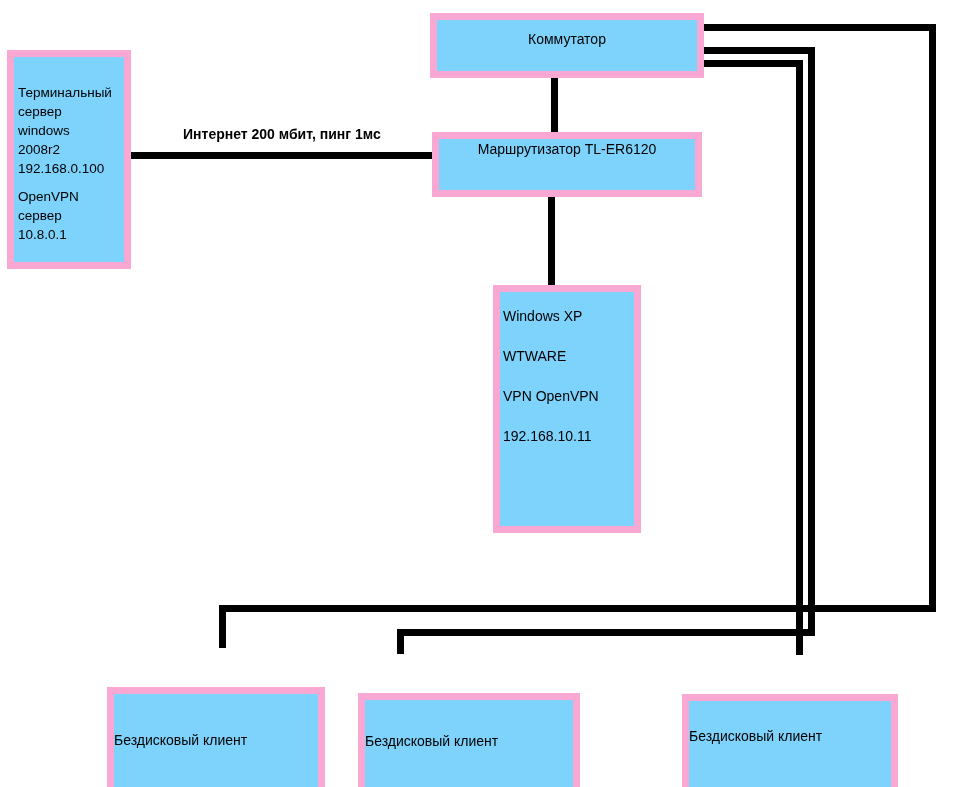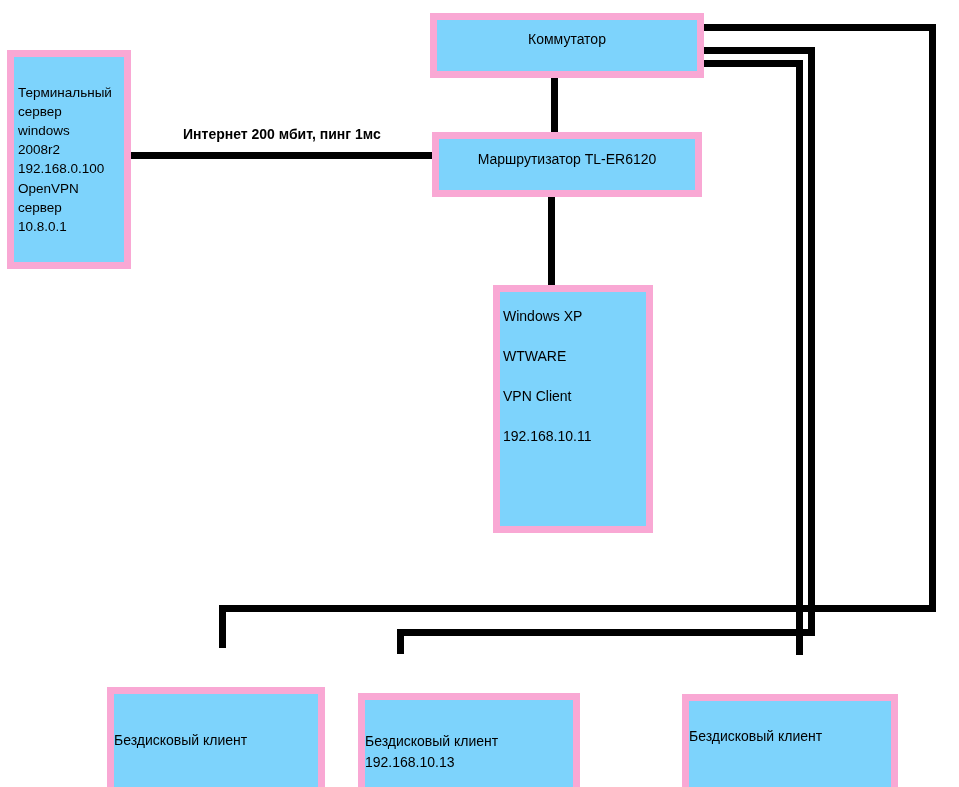--- a/index.html
+++ b/index.html
@@ -35,23 +35,23 @@
     position: absolute;
     font-size: 14px;
     font-weight: bold;
     white-space: nowrap;
     z-index: 2;
   }
 
   
   .node-switch   { left: 430px; top: 13px;  width: 274px; height: 65px;  text-align: center; padding-top: 11px; }
   .node-terminal { left: 7px;   top: 50px;  width: 124px; height: 219px; padding: 26px 11px 0 4px; line-height: 19px; font-size: 13.5px; }
-  .node-terminal .para2 { margin-top: 1px; }
-  .node-router   { left: 432px; top: 132px; width: 270px; height: 65px;  text-align: center; padding-top: 10px; line-height: 21px; }
-  .node-winxp    { left: 493px; top: 285px; width: 160px; height: 248px; padding: 14px 0 0 3px; }
+  .node-terminal .para2 { margin-top: 9px; }
+  .node-router   { left: 432px; top: 132px; width: 270px; height: 65px;  text-align: center; line-height: 21px; }
+  .node-winxp    { left: 493px; top: 285px; width: 148px; height: 248px; padding: 14px 0 0 3px; }
   .node-winxp .xline { line-height: 20px; margin-bottom: 20px; }
   .node-client   { text-align: left; line-height: 21px; margin-top: 40px; }
   .node-client1  { left: 107px; top: 647px; width: 218px; height: 121px; padding-top: 36px; }
   .node-client2  { left: 358px; top: 653px; width: 222px; height: 122px; padding-top: 31px; }
   .node-client3  { left: 682px; top: 654px; width: 216px; height: 121px; padding-top: 25px; }
 
   
   .seg-internet-link  { left: 131px; top: 152px; width: 301px; height: 7px; }
   .seg-switch-router  { left: 551px; top: 77px;  width: 7px;   height: 56px; }
   .seg-router-winxp   { left: 548px; top: 196px; width: 7px;   height: 90px; }
@@ -114,28 +114,27 @@
     </div>
   </div>
 
   <div class="node node-router">
     <div>Маршрутизатор TL-ER6120</div>
   </div>
 
   <div class="node node-winxp">
     <div class="xline">Windows XP</div>
     <div class="xline">WTWARE</div>
-    <div class="xline">VPN Client</div>
+    <div class="xline">VPN OpenVPN</div>
     <div class="xline">192.168.10.11</div>
   </div>
 
   <div class="node node-client node-client1">
     <div>Бездисковый клиент</div>
   </div>
   <div class="node node-client node-client2">
     <div>Бездисковый клиент</div>
-    <div>192.168.10.13</div>
   </div>
   <div class="node node-client node-client3">
     <div>Бездисковый клиент</div>
   </div>
 
 </div>
 
 </body></html>

